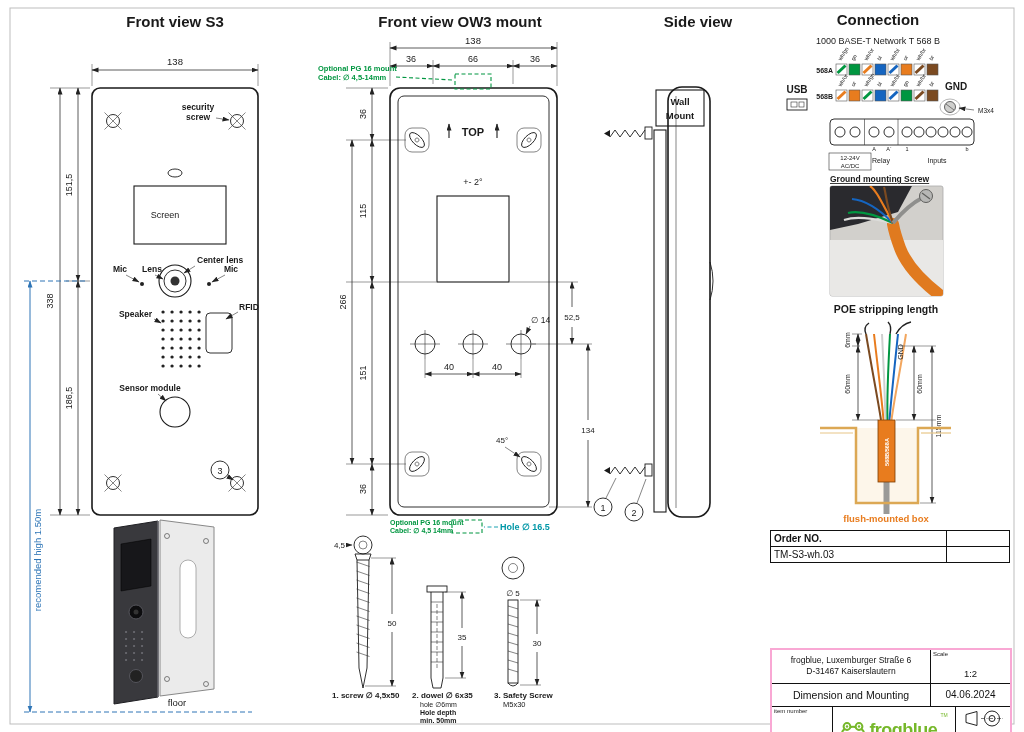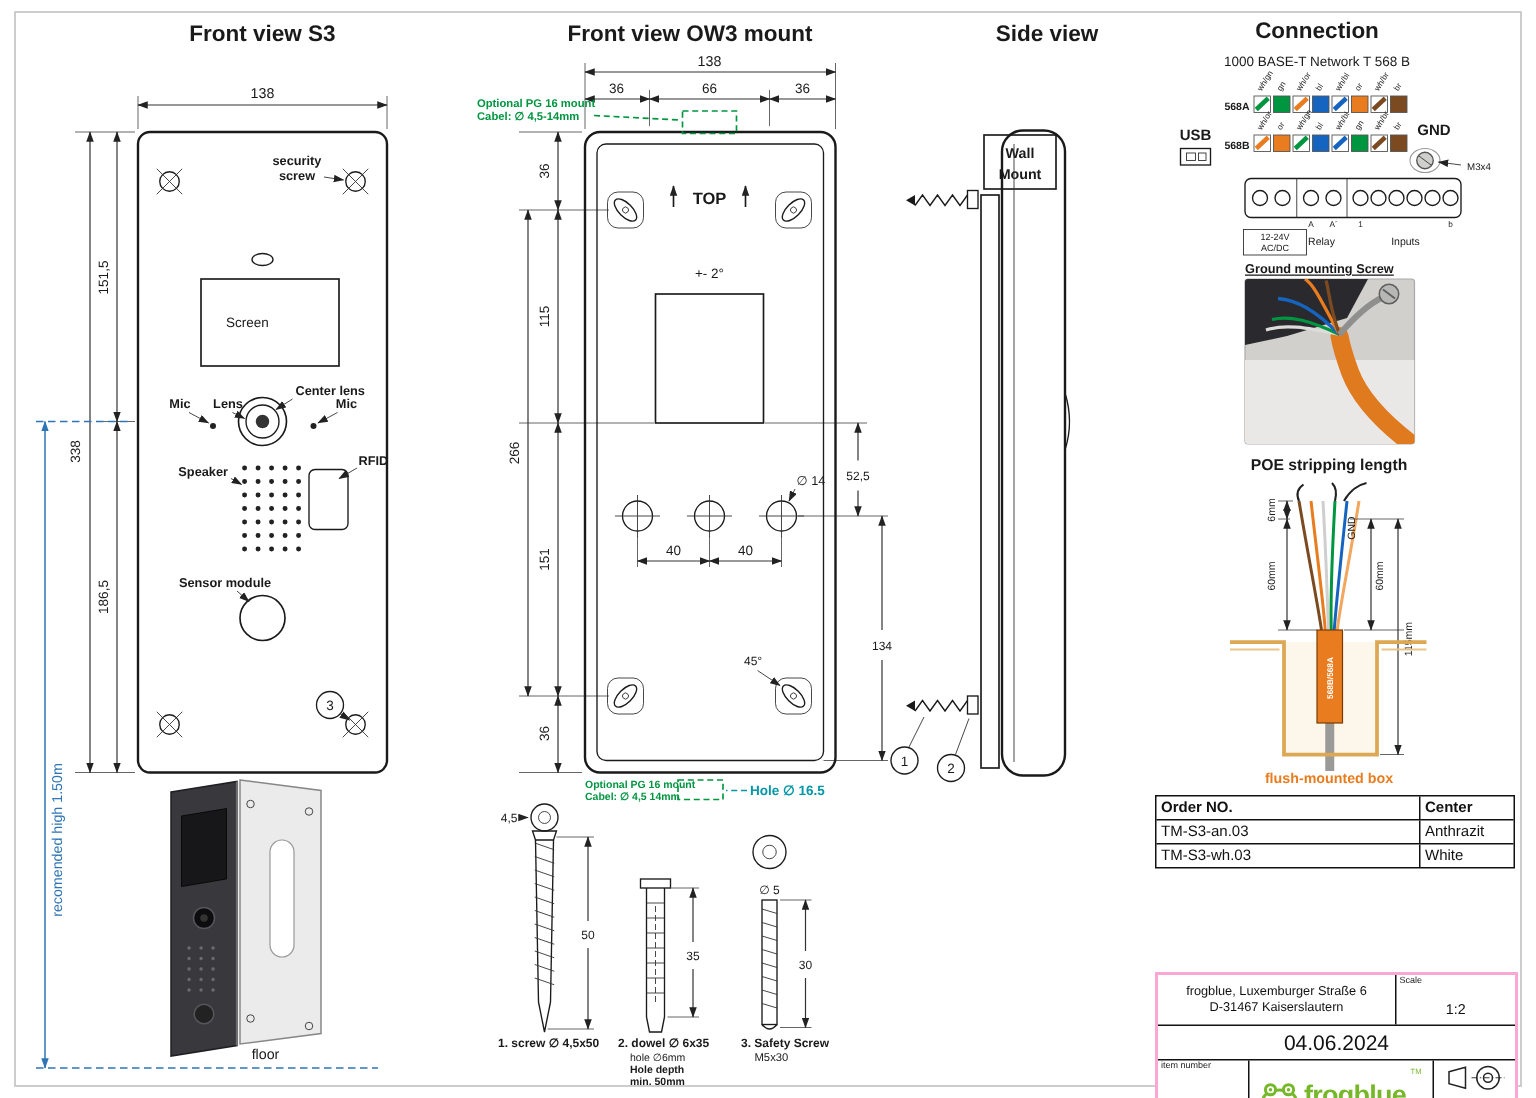--- a/index.html
+++ b/index.html
@@ -15,34 +15,34 @@
   .s05{stroke:#1a1a1a;stroke-width:1.1;fill:none}
   .s0{stroke:#1a1a1a;stroke-width:0.9;fill:none}
   .thin{stroke:#333;stroke-width:0.6;fill:none}
   .ext{stroke:#555;stroke-width:0.6;fill:none}
   .dim{stroke:#333;stroke-width:0.8;fill:none}
   .dshg{stroke:#009640;stroke-width:1.1;fill:none;stroke-dasharray:4 2.5}
   .dsht{stroke:#0097a7;stroke-width:0.9;fill:none;stroke-dasharray:4 2.5}
   .dshb{stroke:#2e75b6;stroke-width:1;fill:none;stroke-dasharray:5 3}
   .dimb{stroke:#2e75b6;stroke-width:1;fill:none}
   .order-table{position:absolute;left:770px;top:530px;width:238px;border:1px solid #111;background:#fff;font-size:10px;color:#111;}
-  .ot-row{display:flex;height:15px;line-height:15px;border-top:1px solid #111;}
+  .ot-row{display:flex;height:15px;line-height:15px;border-top:1px solid #111;flex-direction:column;}
   .ot-row.head{border-top:none;font-weight:bold;}
   .ot-c1{width:172px;padding-left:3px;border-right:1px solid #111;overflow:hidden;}
   .ot-c2{flex:1;padding-left:3px;overflow:hidden;}
   .tblock{position:absolute;left:770px;top:648px;width:238px;border:2px solid #f9a8d4;background:#fff;color:#111;}
   .tb-r1{display:flex;height:33px;}
   .tb-company{width:158px;border-right:1px solid #111;text-align:center;font-size:8.5px;padding-top:5px;line-height:1.35;}
   .tb-scale{flex:1;position:relative;}
   .tiny{font-size:6px;color:#222;display:block;}
   .tb-scale .tiny{position:absolute;top:1px;left:2px;}
   .scale-val{text-align:center;margin-top:18px;font-size:9.5px;}
   .tb-r2{display:flex;height:22px;border-top:1px solid #111;}
   .tb-doctitle{width:158px;border-right:1px solid #111;text-align:center;font-size:10.5px;line-height:22px;}
-  .tb-date{flex:1;text-align:center;line-height:22px;font-size:14px;}
+  .tb-date{flex:1;text-align:center;line-height:22px;font-size:10px;}
   .tb-r3{position:relative;height:17px;border-top:1px solid #111;text-align:center;font-size:10px;line-height:17px;}
   .tb-r3 .tiny{position:absolute;left:2px;top:0;line-height:7px;}
   .tb-r4{display:flex;height:34px;border-top:1px solid #111;}
   .tb-item{width:56px;border-right:1px solid #111;padding:1px 2px;}
   .tb-logo{flex:1;display:flex;align-items:flex-end;justify-content:center;gap:3px;}
   .logo-text{color:#76b82a;font-weight:bold;font-size:18px;letter-spacing:-0.5px;}
   .logo-tm{color:#76b82a;font-size:5px;align-self:flex-start;margin-top:5px;}
   .tb-proj{width:54px;border-left:1px solid #111;display:flex;flex-direction:column;align-items:center;justify-content:space-between;padding:2px 0;}
   .sheet-of{font-size:6px;}
 </style>
@@ -507,42 +507,39 @@
 </g>
 </svg>
 
 
 <div class="order-table">
   <div class="ot-row head">
     <div class="ot-c1">Order NO.</div>
     <div class="ot-c2">Center</div>
   </div>
   <div class="ot-row">
-    <div class="ot-c1">TM-S3-an.03</div>
-    <div class="ot-c2">Anthrazit</div>
-  </div>
-  <div class="ot-row">
     <div class="ot-c1">TM-S3-wh.03</div>
     <div class="ot-c2">White</div>
   </div>
 </div>
 
 
 <div class="tblock">
   <div class="tb-r1">
     <div class="tb-company">
       <div>frogblue, Luxemburger Straße 6</div>
       <div>D-31467 Kaiserslautern</div>
     </div>
     <div class="tb-scale">
       <span class="tiny">Scale</span>
       <div class="scale-val">1:2</div>
     </div>
   </div>
   <div class="tb-r2">
+    <div class="tb-doctitle">Dimension and Mounting</div>
     <div class="tb-date">04.06.2024</div>
   </div>
   <div class="tb-r4">
     <div class="tb-item">
       <span class="tiny">item number</span>
     </div>
     <div class="tb-logo">
       <svg width="26" height="20" viewBox="0 0 26 20">
         <ellipse cx="13" cy="12.5" rx="11" ry="6.8" fill="none" stroke="#76b82a" stroke-width="2"></ellipse>
         <circle cx="7" cy="5.5" r="3.4" fill="#fff" stroke="#76b82a" stroke-width="2"></circle>

